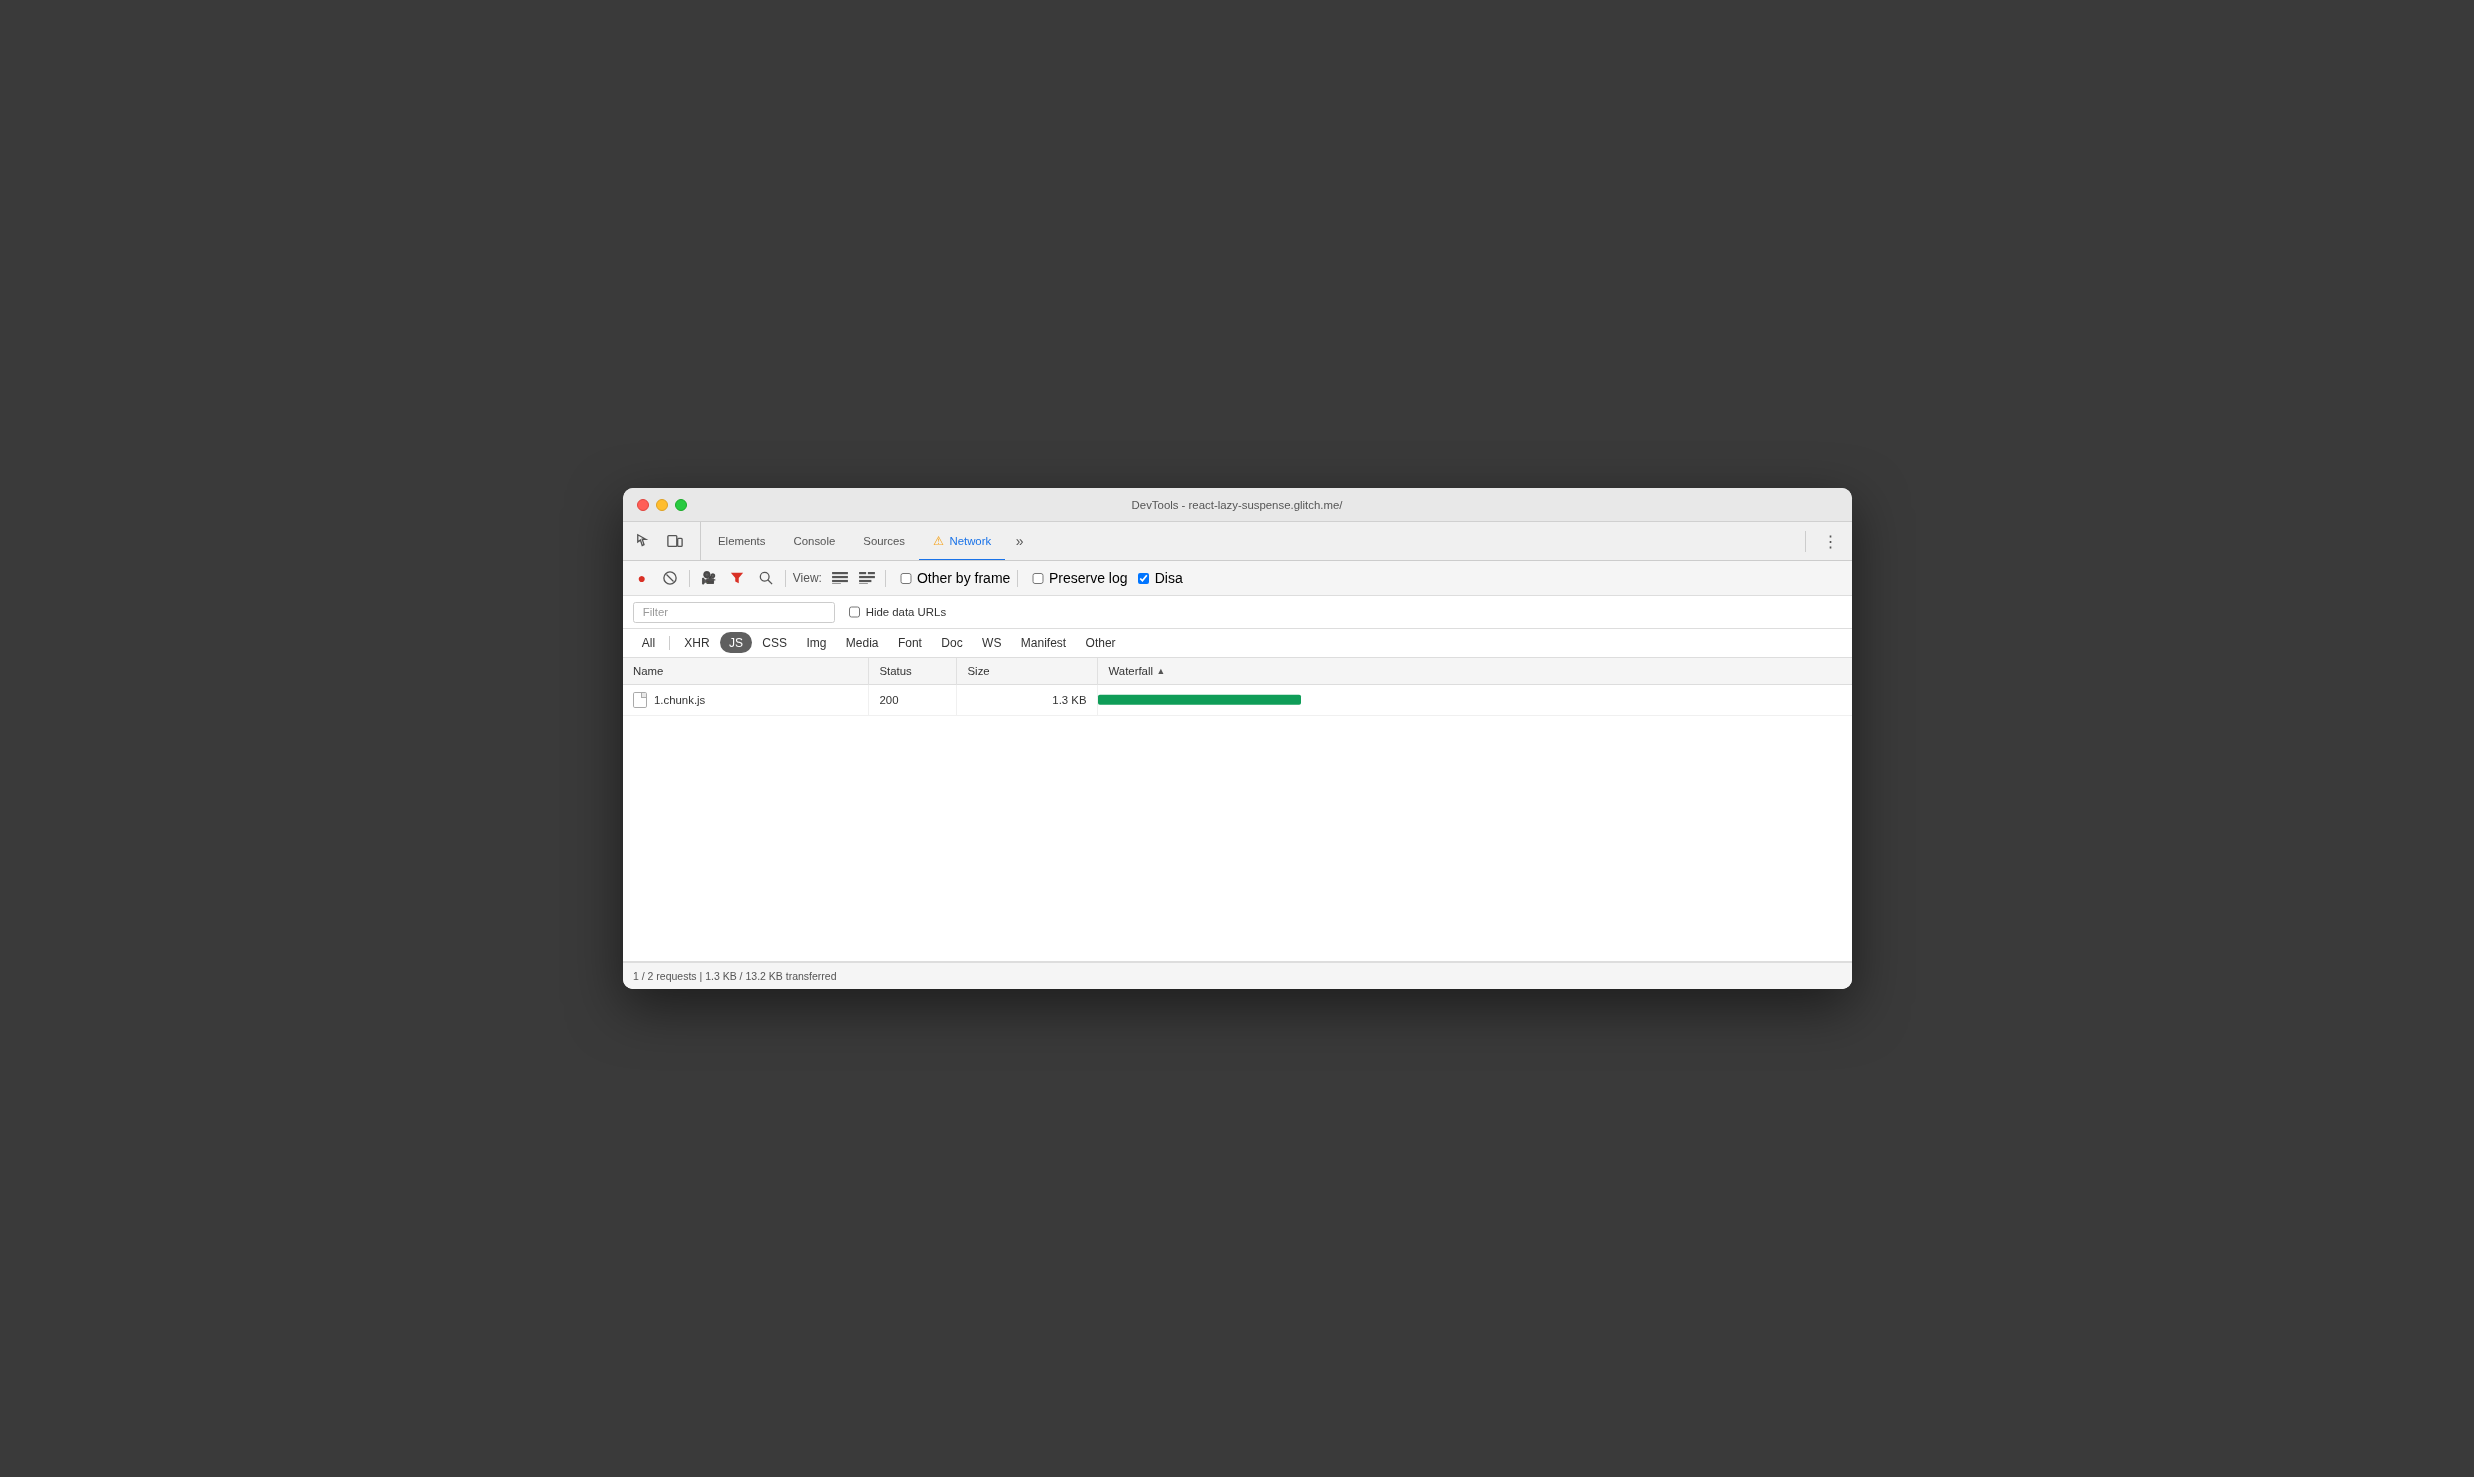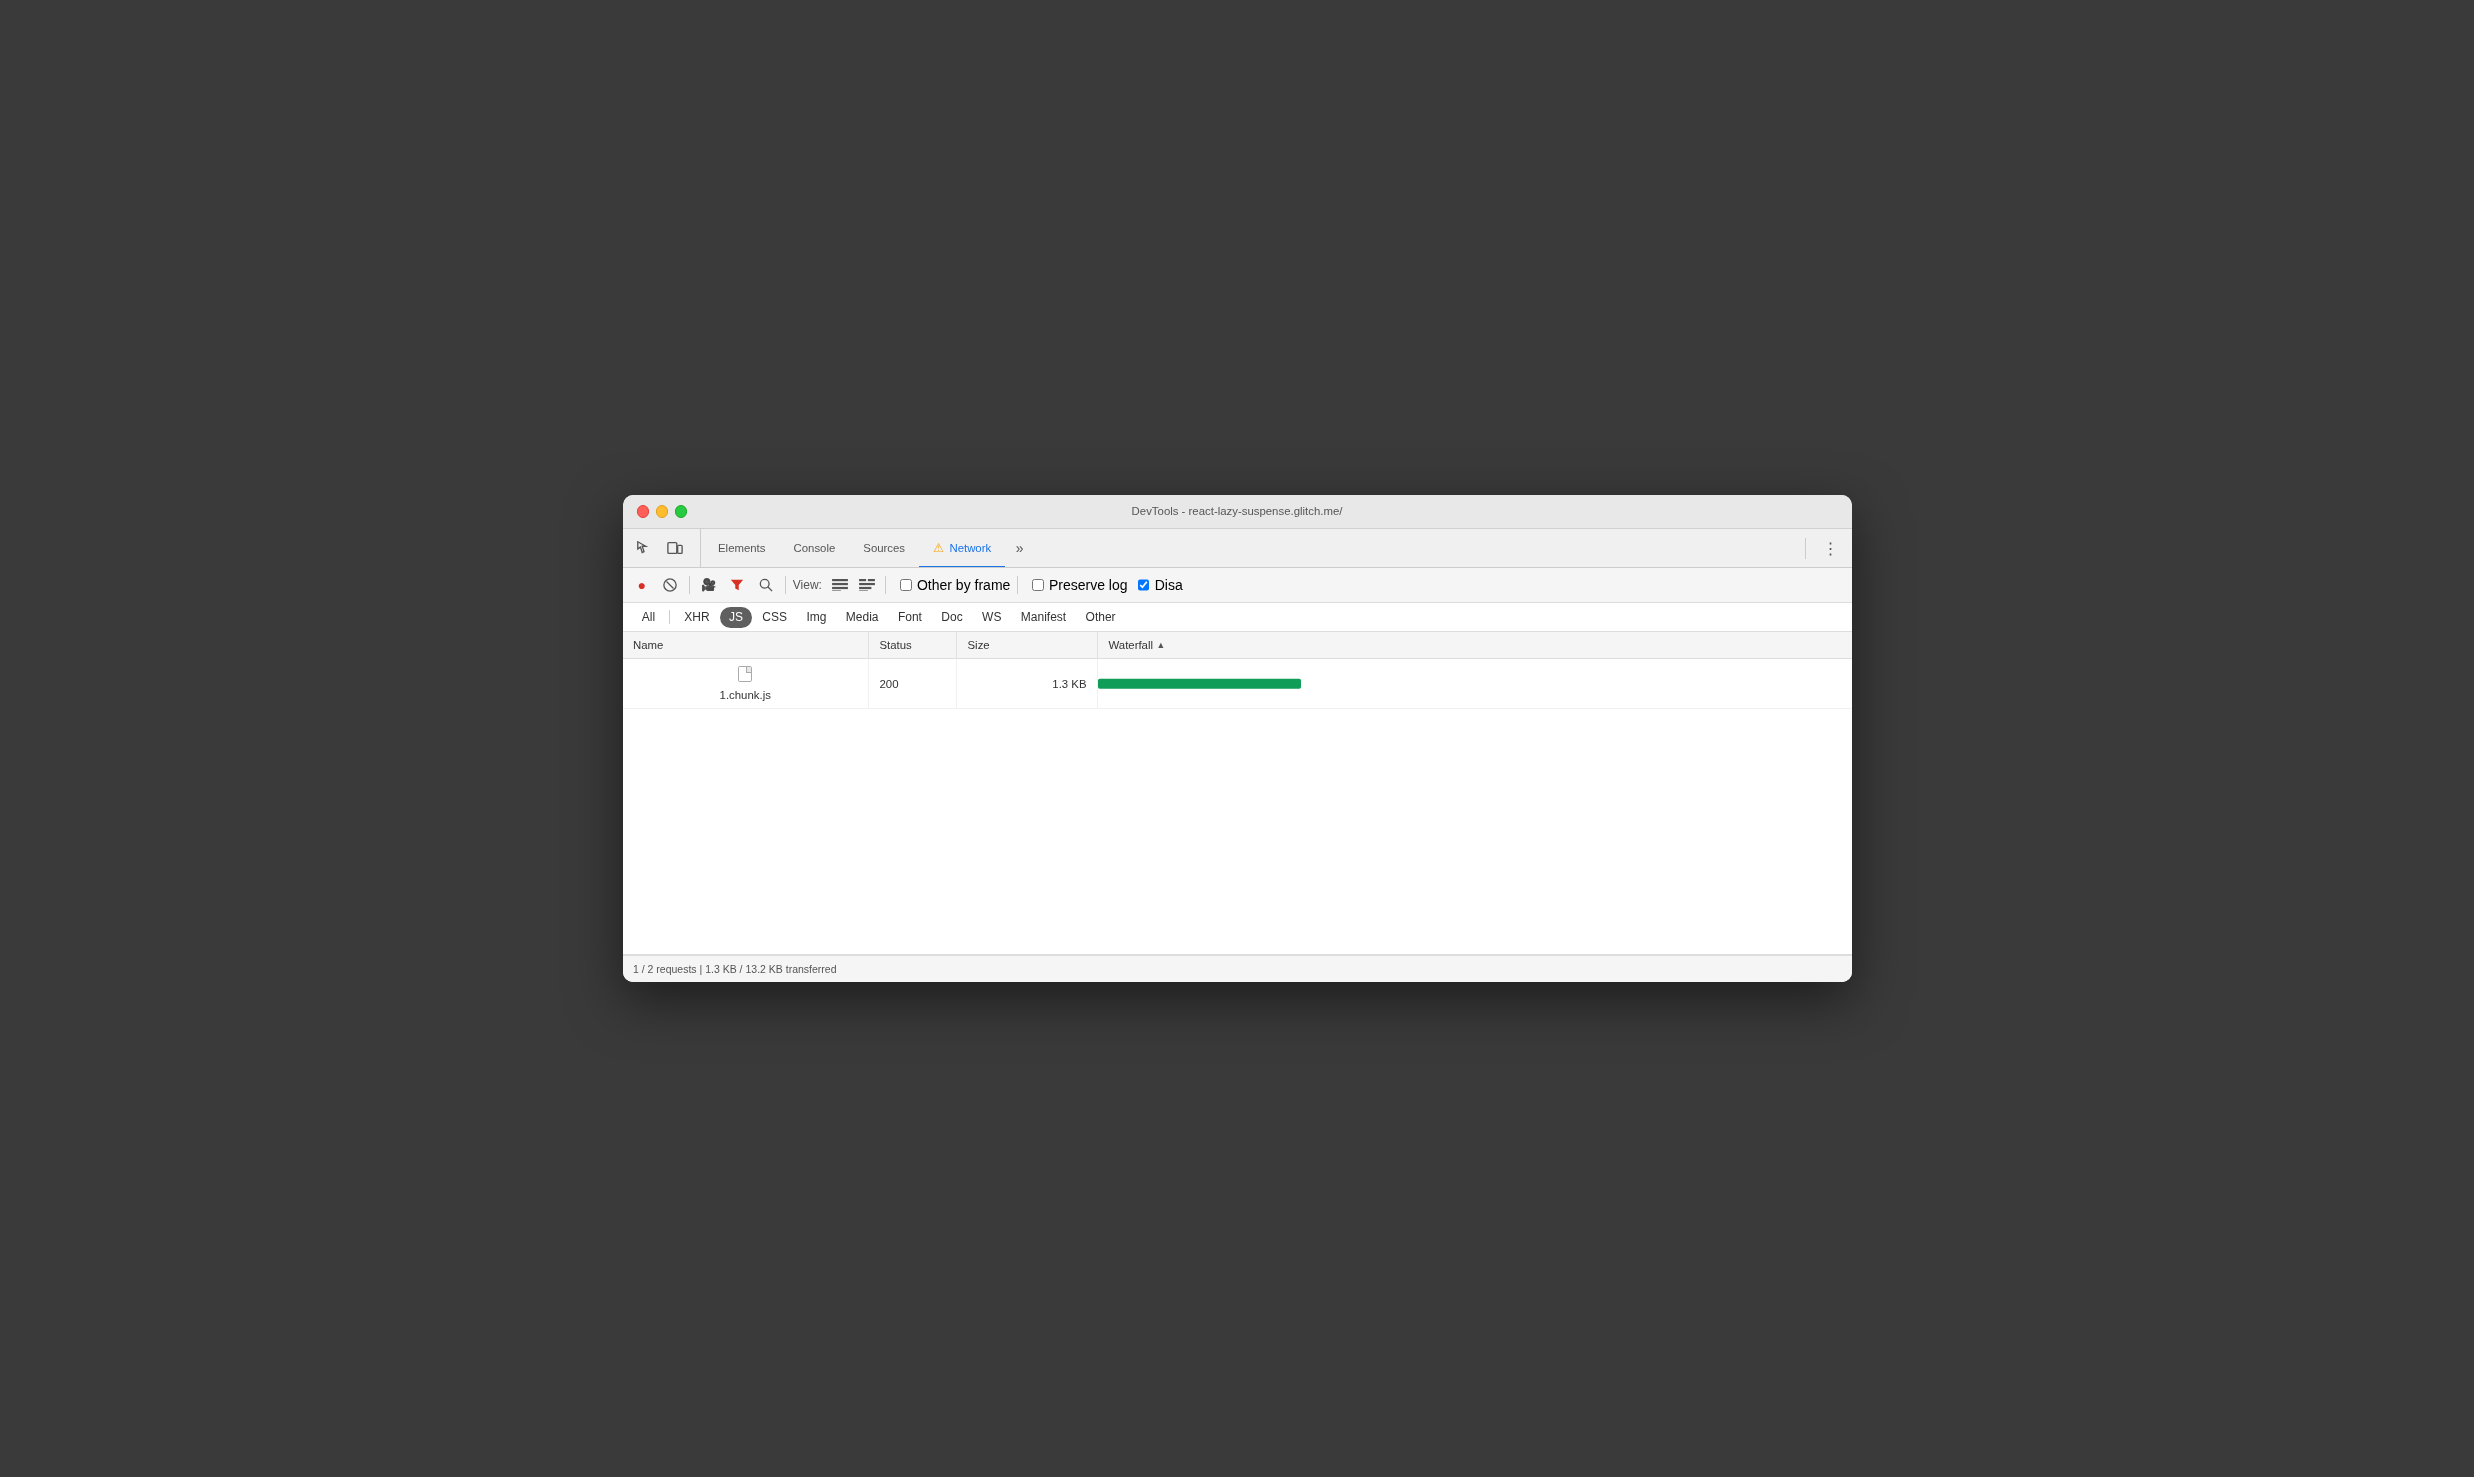--- a/index.html
+++ b/index.html
@@ -346,21 +346,20 @@
       border-right: 0.9px solid #f0f0f0;
       vertical-align: middle;
     }
 
     .table-body td:last-child { border-right: none; }
 
     .file-cell {
       display: flex;
       align-items: center;
       gap: 7px;
-      flex-direction: column;
     }
 
     .file-icon {
       width: 14px;
       height: 16px;
       border: 0.9px solid #aaa;
       border-radius: 1.8px;
       display: flex;
       align-items: center;
       justify-content: center;
@@ -532,20 +531,28 @@
         <input type="checkbox" style="">
         <span>Preserve log</span>
       </label>
 
       <label class="checkbox-group">
         <input type="checkbox" checked="" style="">
         <span>Disa</span>
       </label>
     </div>
 
+    <div class="filter-bar">
+      <input class="filter-input" type="text" placeholder="Filter" style="">
+
+      <label class="hide-data-urls">
+        <input type="checkbox" style="">
+        <span>Hide data URLs</span>
+      </label>
+    </div>
 
     <div class="type-filter-bar">
       <button class="type-btn">All</button>
       <div class="type-sep"></div>
       <button class="type-btn">XHR</button>
       <button class="type-btn active">JS</button>
       <button class="type-btn">CSS</button>
       <button class="type-btn">Img</button>
       <button class="type-btn">Media</button>
       <button class="type-btn">Font</button>

